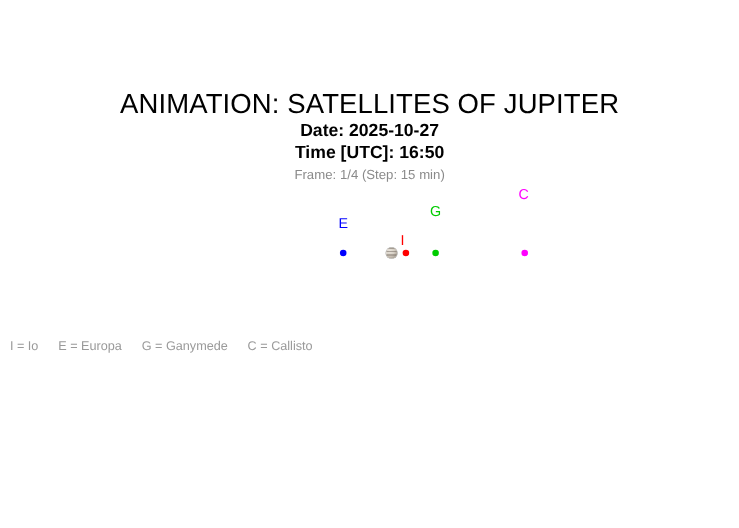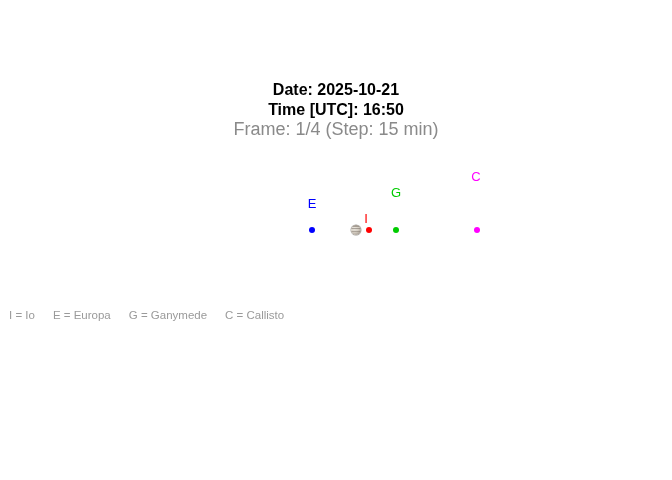--- a/index.html
+++ b/index.html
@@ -34,21 +34,21 @@
     white-space: nowrap;
   }
   #date-line, #time-line {
     font-size: 16px;
     line-height: 20px;
     font-weight: bold;
     color: #000000;
     white-space: nowrap;
   }
   #frame-line {
-    font-size: 18px;
+    font-size: 12px;
     line-height: 18px;
     font-weight: 400;
     color: #8a8a8a;
     white-space: nowrap;
   }
 
   
   #sky {
     position: absolute;
     left: 0;
@@ -113,21 +113,22 @@
     display: inline-block;
     margin: 0 9px;
   }
 </style>
 </head>
 <body>
 
 <div id="stage">
 
   <div id="header">
-    <div id="date-line">Date: 2025-10-21</div>
+    <div id="title">ANIMATION: SATELLITES OF JUPITER</div>
+    <div id="date-line">Date: 2025-10-27</div>
     <div id="time-line">Time [UTC]: 16:50</div>
     <div id="frame-line">Frame: 1/4 (Step: 15 min)</div>
   </div>
 
   <div id="sky">
     <div id="jupiter" style="left: 356px; top: 230px; width: 10px; height: 10px;"></div>
   <div class="moon-dot" style="left: 312px; top: 230px; background: rgb(0, 0, 255);"></div>
       <div class="moon-label" style="left: 312px; top: 203px; color: rgb(0, 0, 255);">E</div>
       <div class="moon-dot" style="left: 369px; top: 230px; background: rgb(255, 0, 0);"></div>
       <div class="moon-label" style="left: 366px; top: 218px; color: rgb(255, 0, 0);">I</div>

